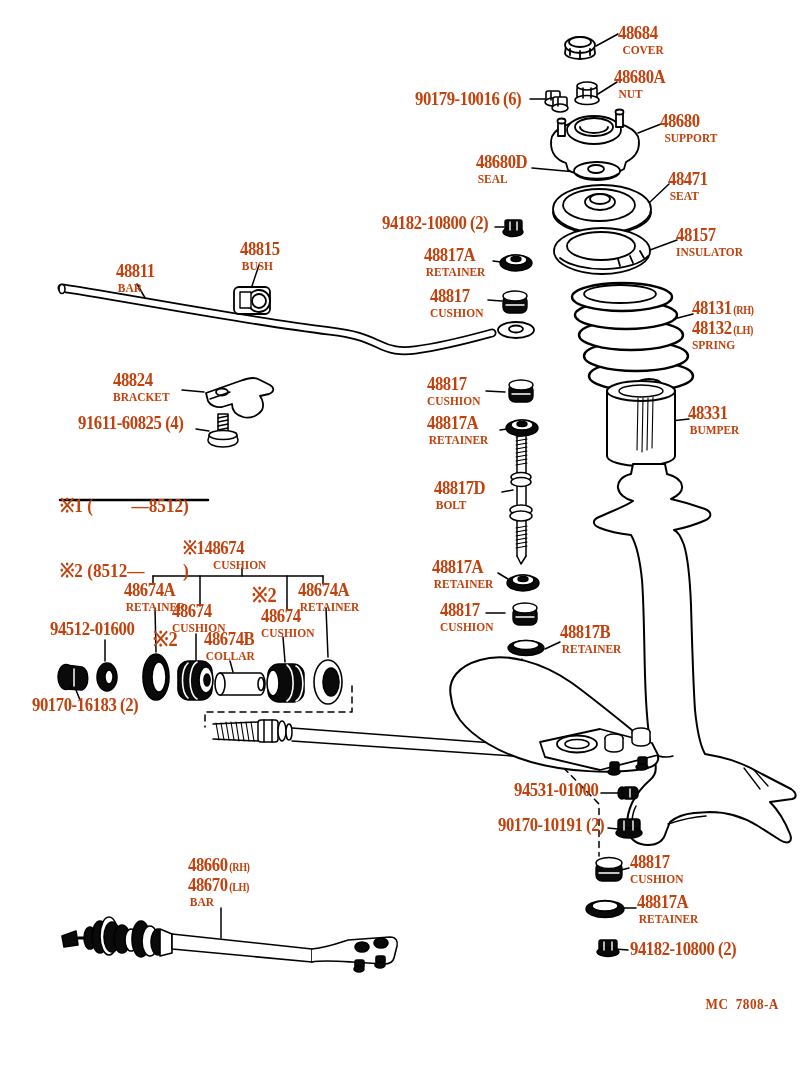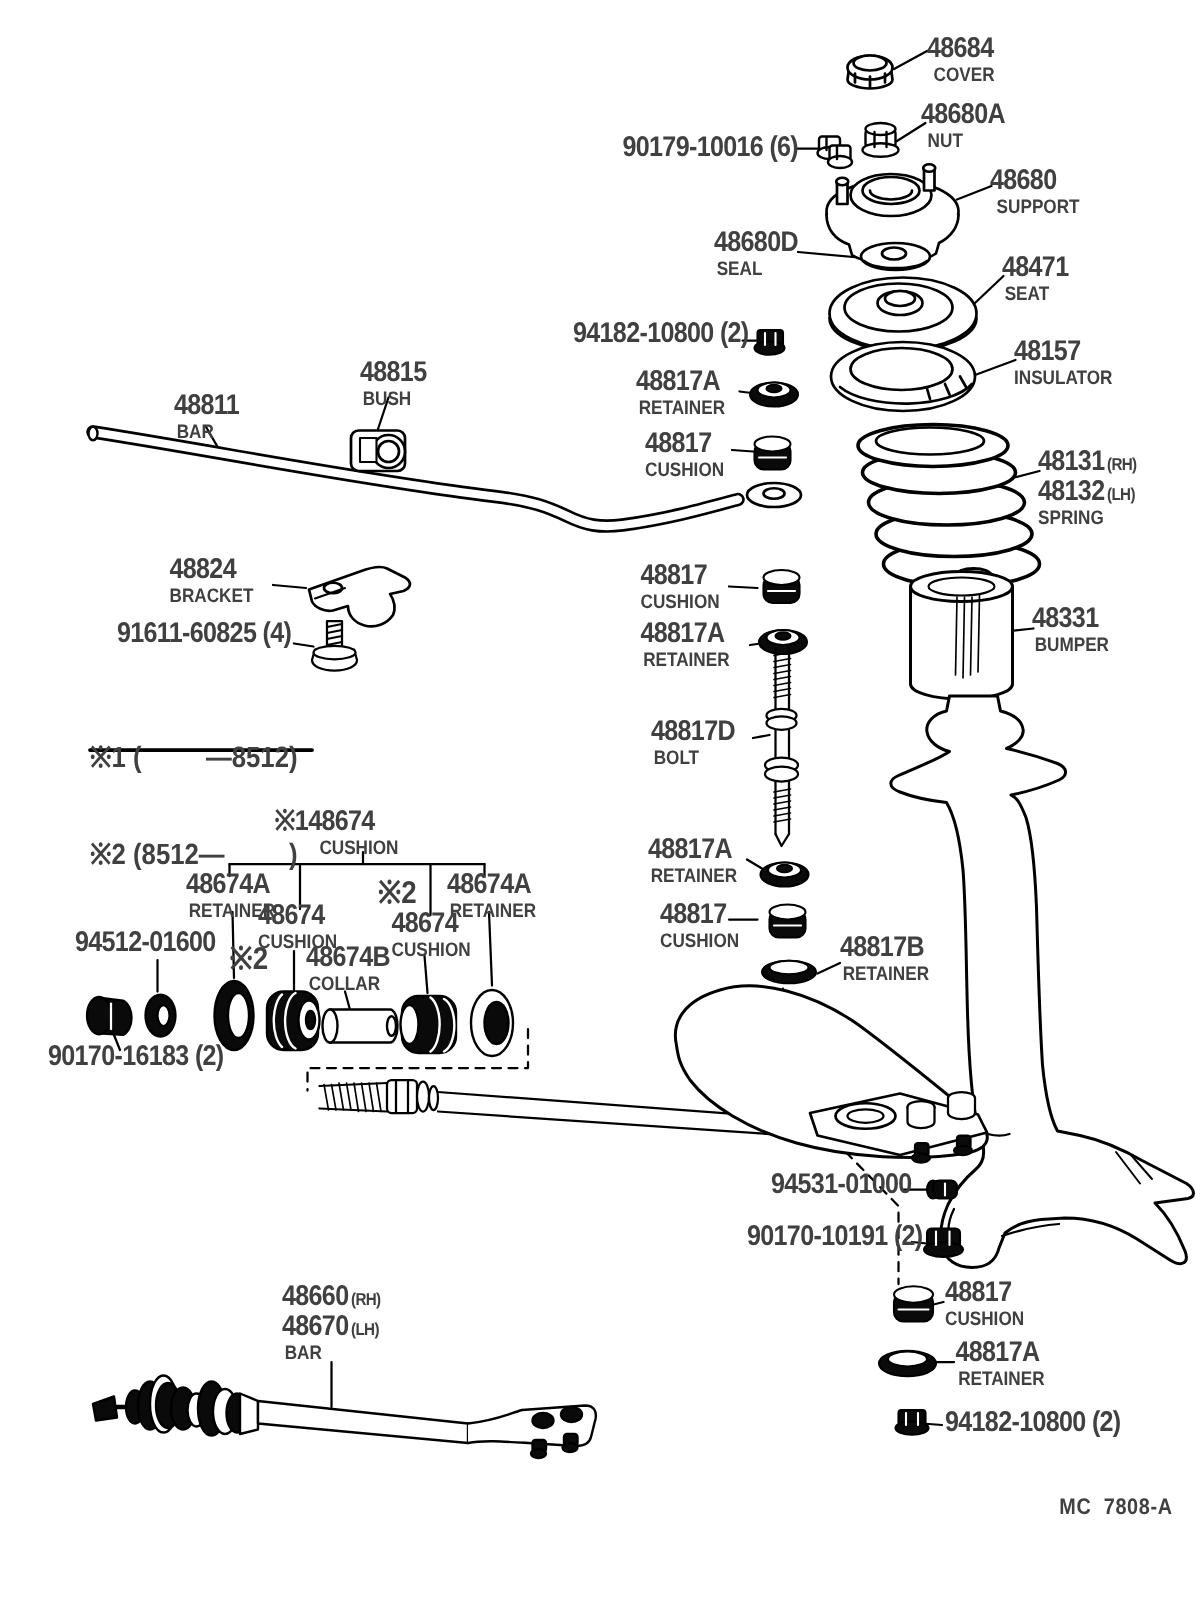--- a/index.html
+++ b/index.html
@@ -1,17 +1,17 @@
 <!DOCTYPE html>
 <html><head>
 <meta charset="utf-8">
 <style>
   html,body{margin:0;padding:0;background:#fff}
   .canvas{position:relative;width:800px;height:1082px;background:#fff;overflow:hidden;
-          font-family:Liberation Sans, sans-serif;color:#404040}
+          font-family:Liberation Serif, serif;color:#c2410c}
   .canvas svg{position:absolute;left:0;top:0}
   .lbl{position:absolute;font-weight:bold;line-height:1.04;white-space:nowrap;
        transform:scaleX(.88);transform-origin:0 0}
   .num{font-size:19px;letter-spacing:-.5px}
   .sub{font-size:13px;letter-spacing:0;padding-left:5px}
   .qual{font-size:11.5px;letter-spacing:-.5px;padding-left:2px}
   .mark{font-size:21px}
   .line{display:flex;align-items:baseline}
   .notes{font-size:19.5px;white-space:pre;line-height:1.12}
   .doc{font-size:15px;white-space:pre;letter-spacing:.5px}

